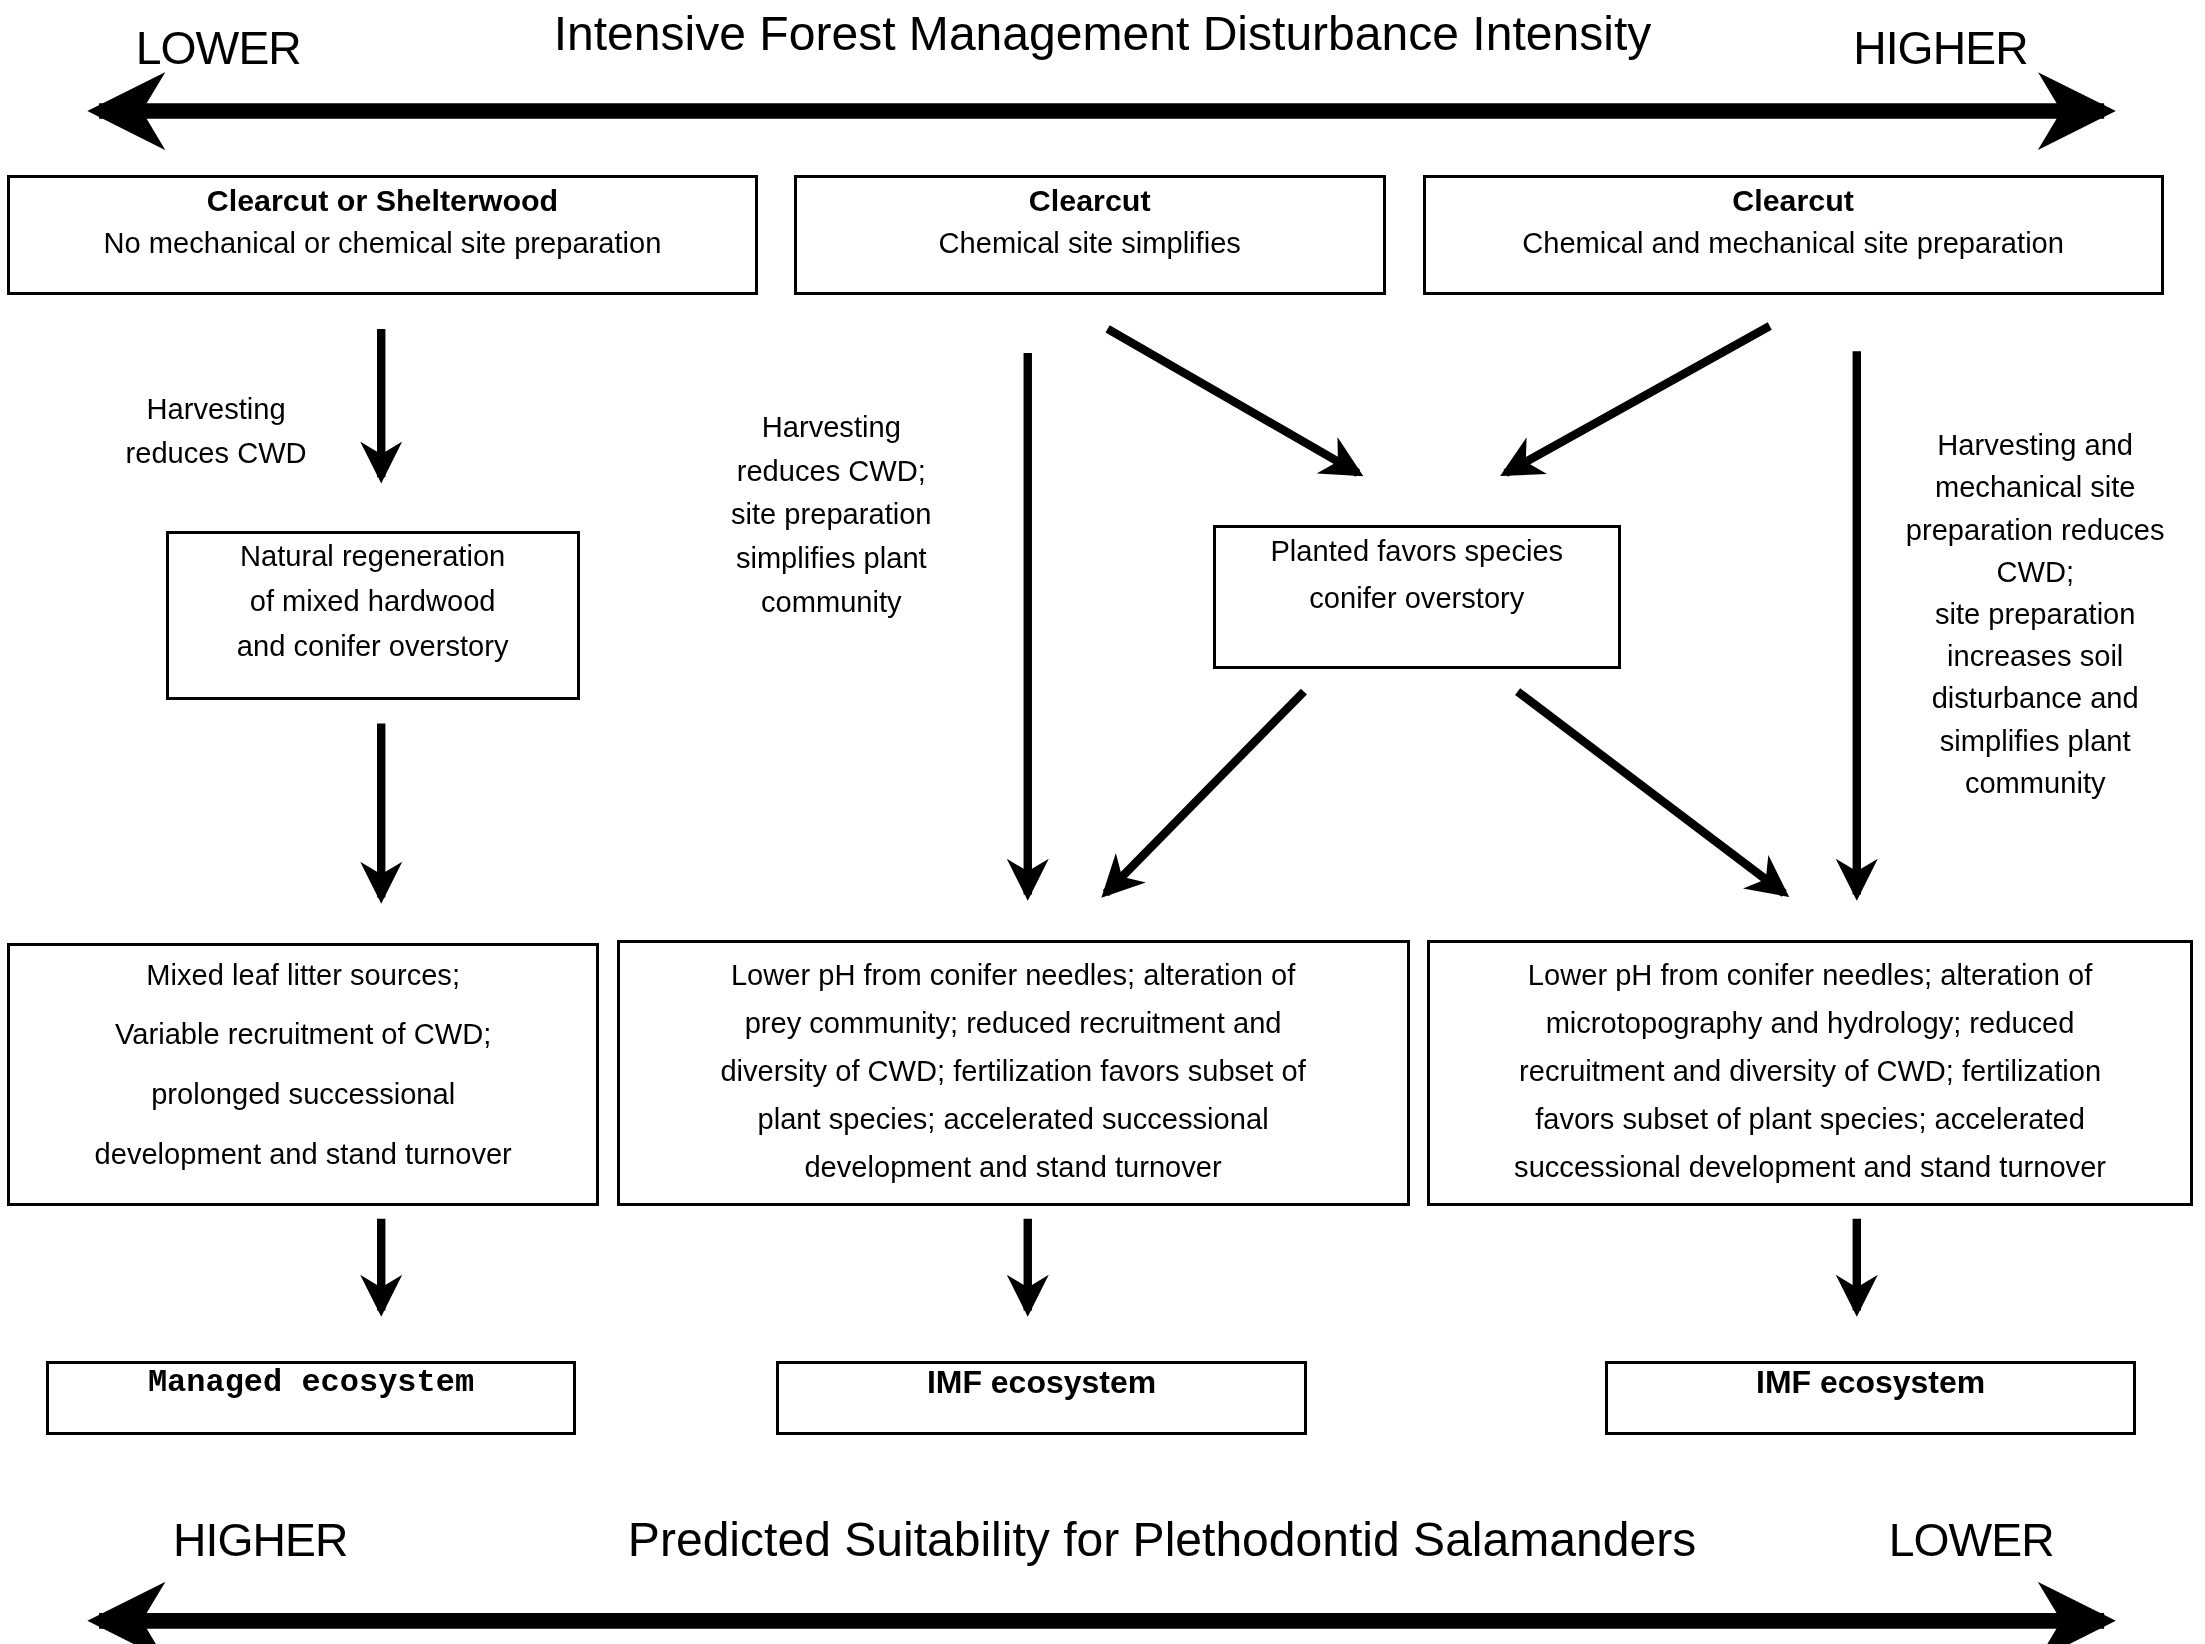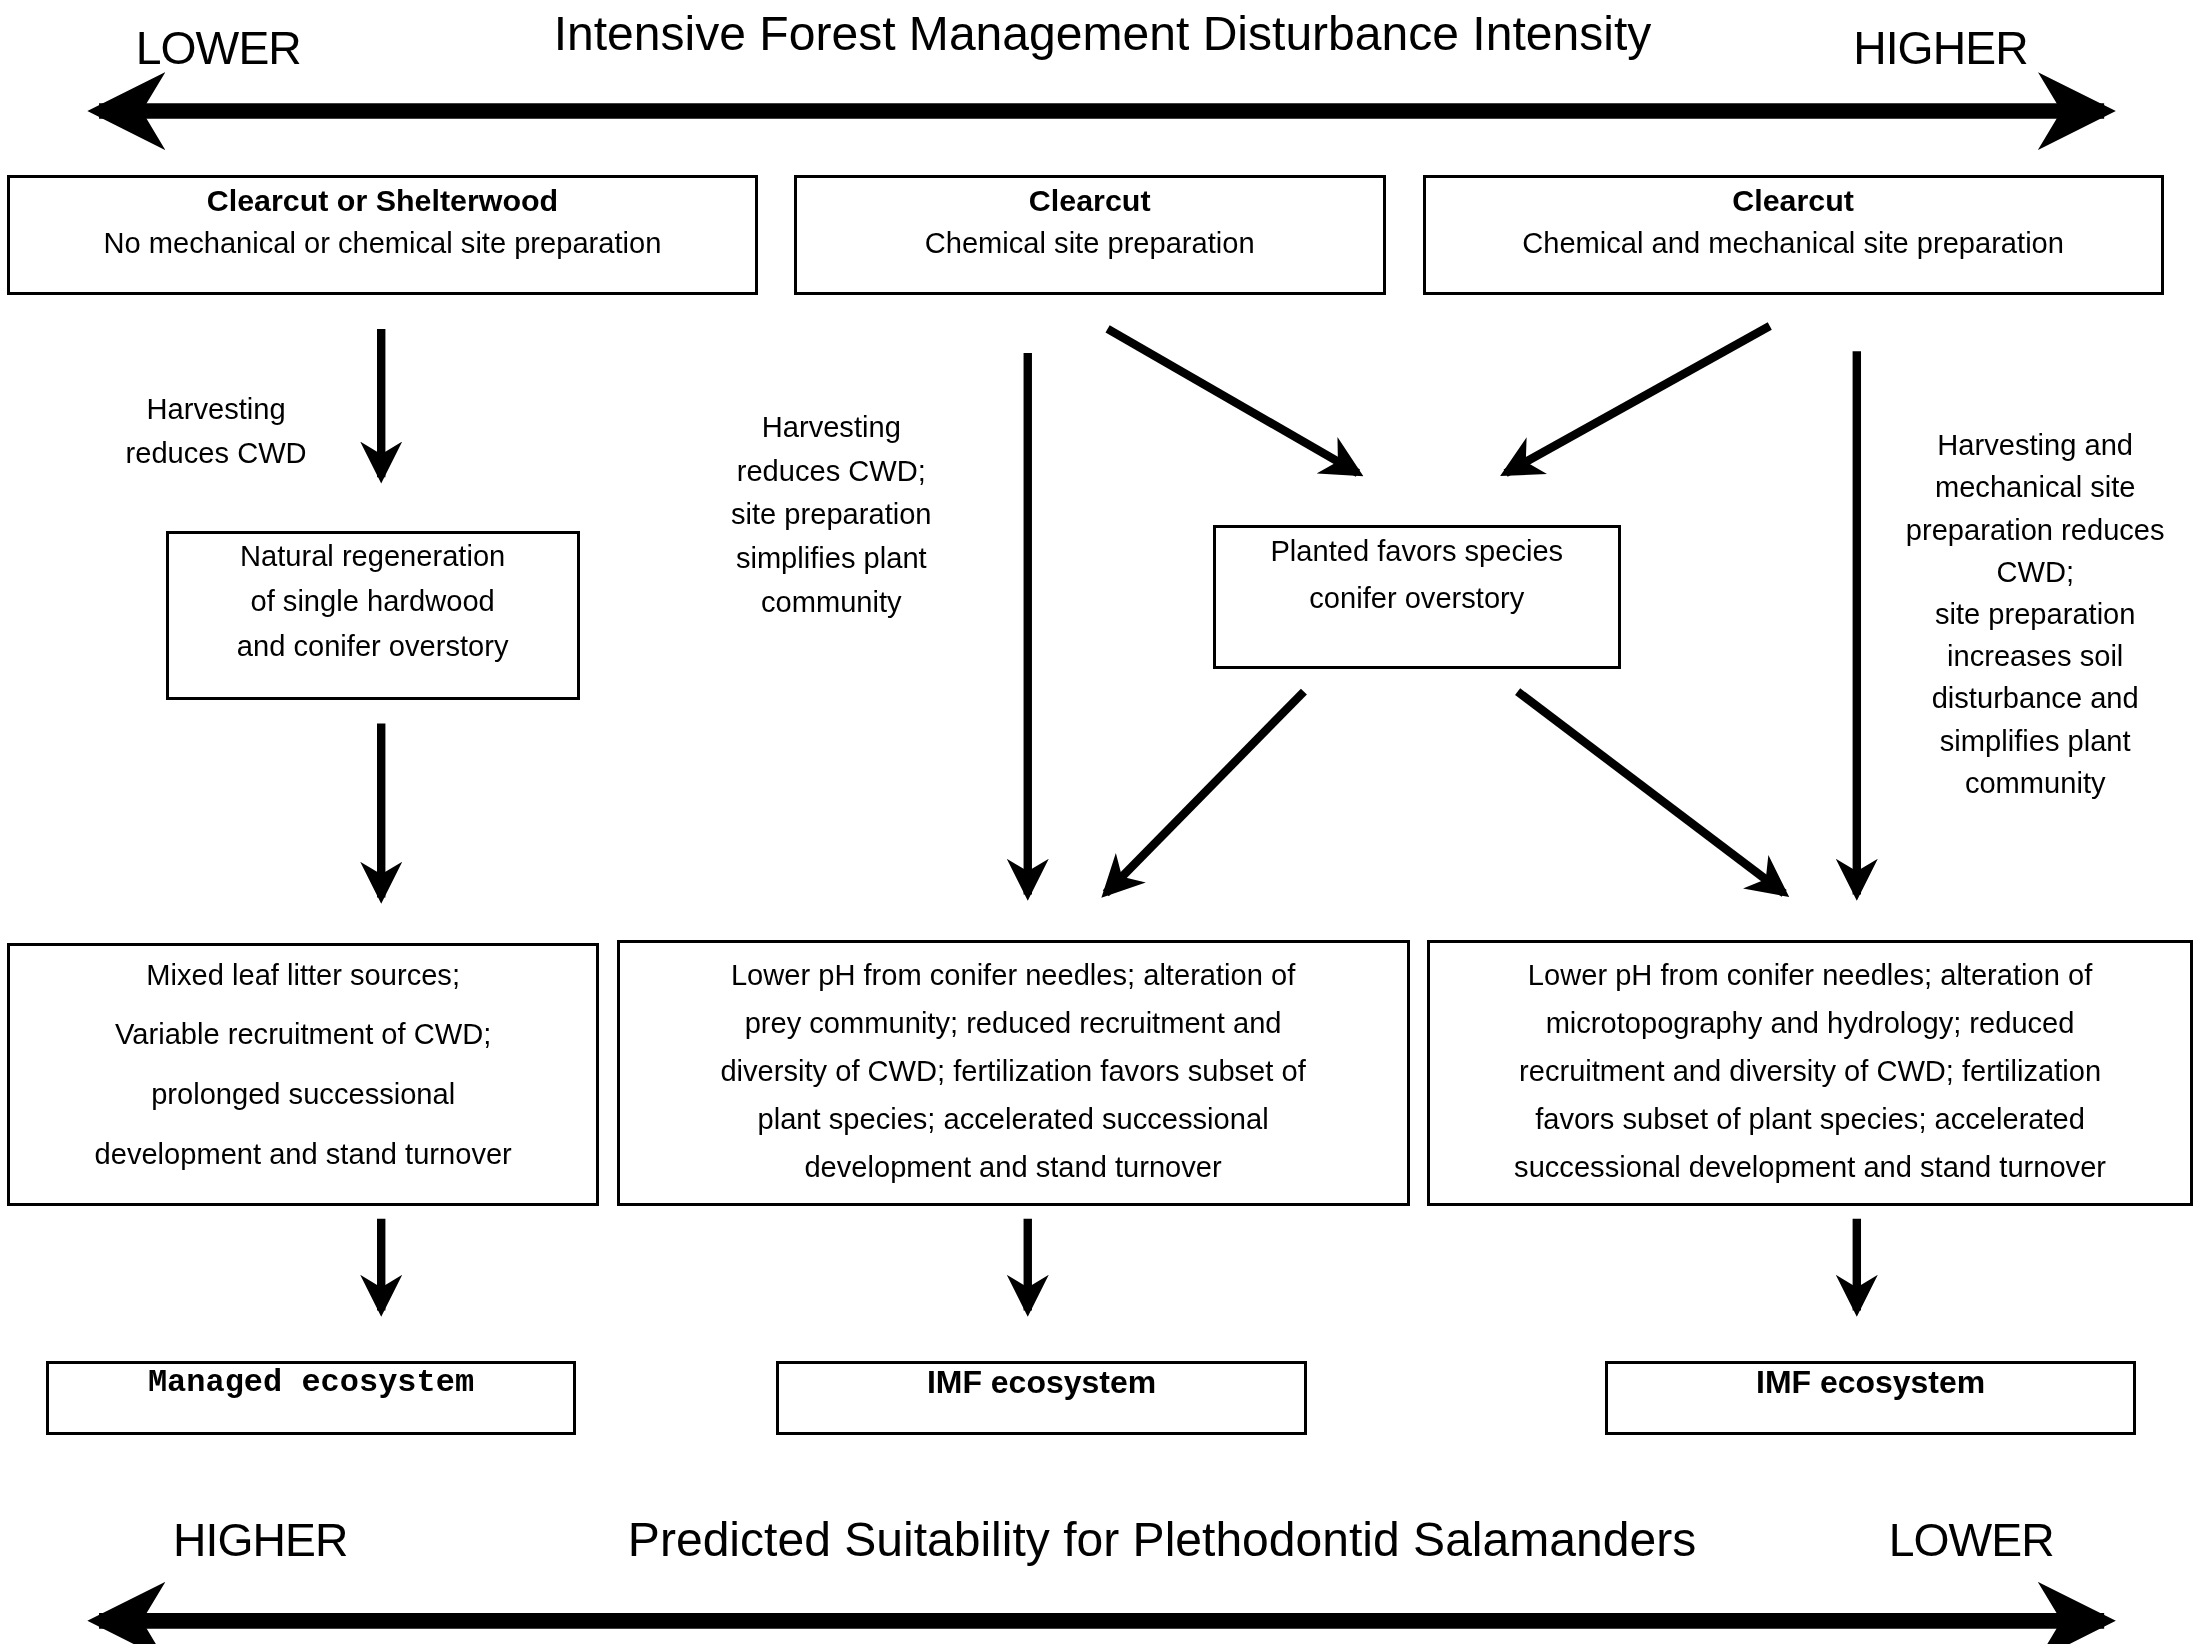--- a/index.html
+++ b/index.html
@@ -99,21 +99,21 @@
   <div class="axis-word" style="left:9.9%; top:1.25%;">LOWER</div>
   <div class="axis-title" style="left:50%; top:0.3%;">Intensive Forest Management Disturbance Intensity</div>
   <div class="axis-word" style="left:88.0%; top:1.25%;">HIGHER</div>
 
   <div class="box" style="left:0.33%; top:10.66%; width:34.03%; height:7.3%;">
     <div class="treat-heading">Clearcut or Shelterwood</div>
     <div class="treat-body">No mechanical or chemical site preparation</div>
   </div>
   <div class="box" style="left:36.0%; top:10.66%; width:26.84%; height:7.3%;">
     <div class="treat-heading">Clearcut</div>
-    <div class="treat-body">Chemical site preparation</div>
+    <div class="treat-body">Chemical site simplifies</div>
   </div>
   <div class="box" style="left:64.52%; top:10.66%; width:33.6%; height:7.3%;">
     <div class="treat-heading">Clearcut</div>
     <div class="treat-body">Chemical and mechanical site preparation</div>
   </div>
 
   <div class="flow-label" style="left:1.8%; top:23.6%; width:16.0%;">Harvesting
 reduces CWD</div>
   <div class="flow-label" style="left:30.2%; top:24.7%; width:15.0%;">Harvesting
 reduces CWD;
@@ -125,21 +125,21 @@
 preparation reduces
 CWD;
 site preparation
 increases soil
 disturbance and
 simplifies plant
 community</div>
 
   <div class="box" style="left:7.51%; top:32.27%; width:18.78%; height:10.3%;">
     <div class="mid-box-text pre">Natural regeneration
-of single hardwood
+of mixed hardwood
 and conifer overstory</div>
   </div>
   <div class="box" style="left:55.0%; top:31.95%; width:18.51%; height:8.76%;">
     <div class="planted-text pre">Planted favors species
 conifer overstory</div>
   </div>
 
   <div class="box" style="left:0.33%; top:57.32%; width:26.84%; height:16.0%;">
     <div class="cons-text-left pre">Mixed leaf litter sources;
 Variable recruitment of CWD;

